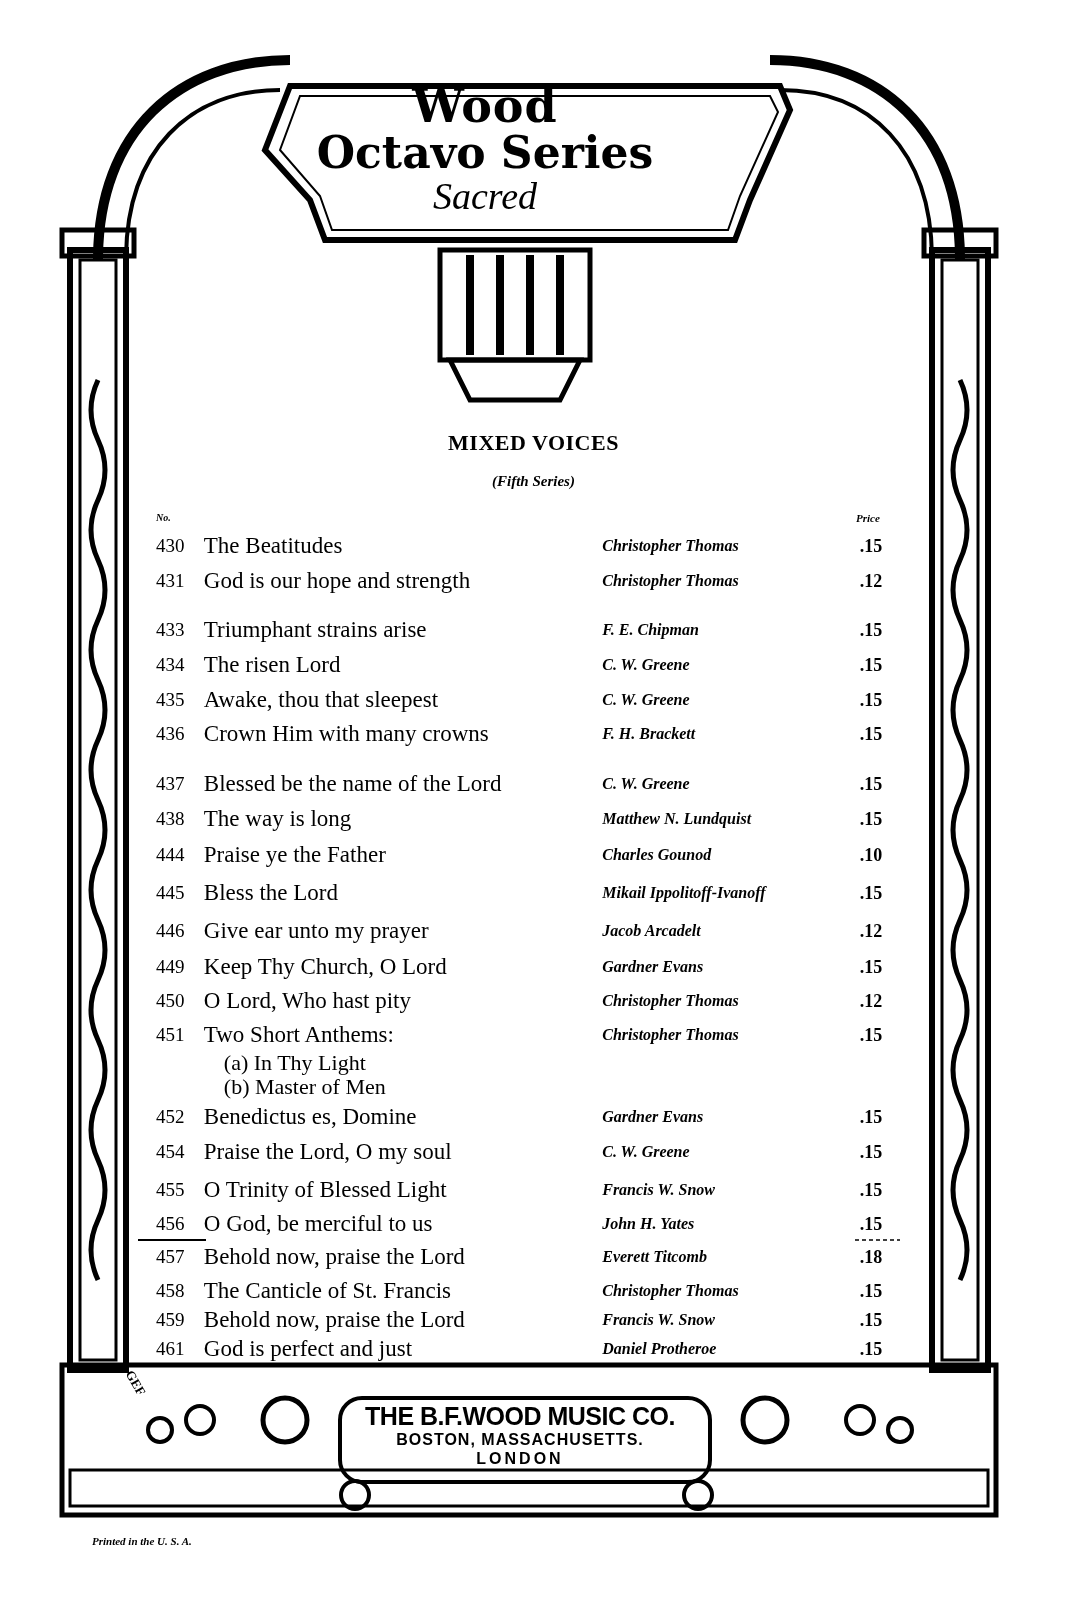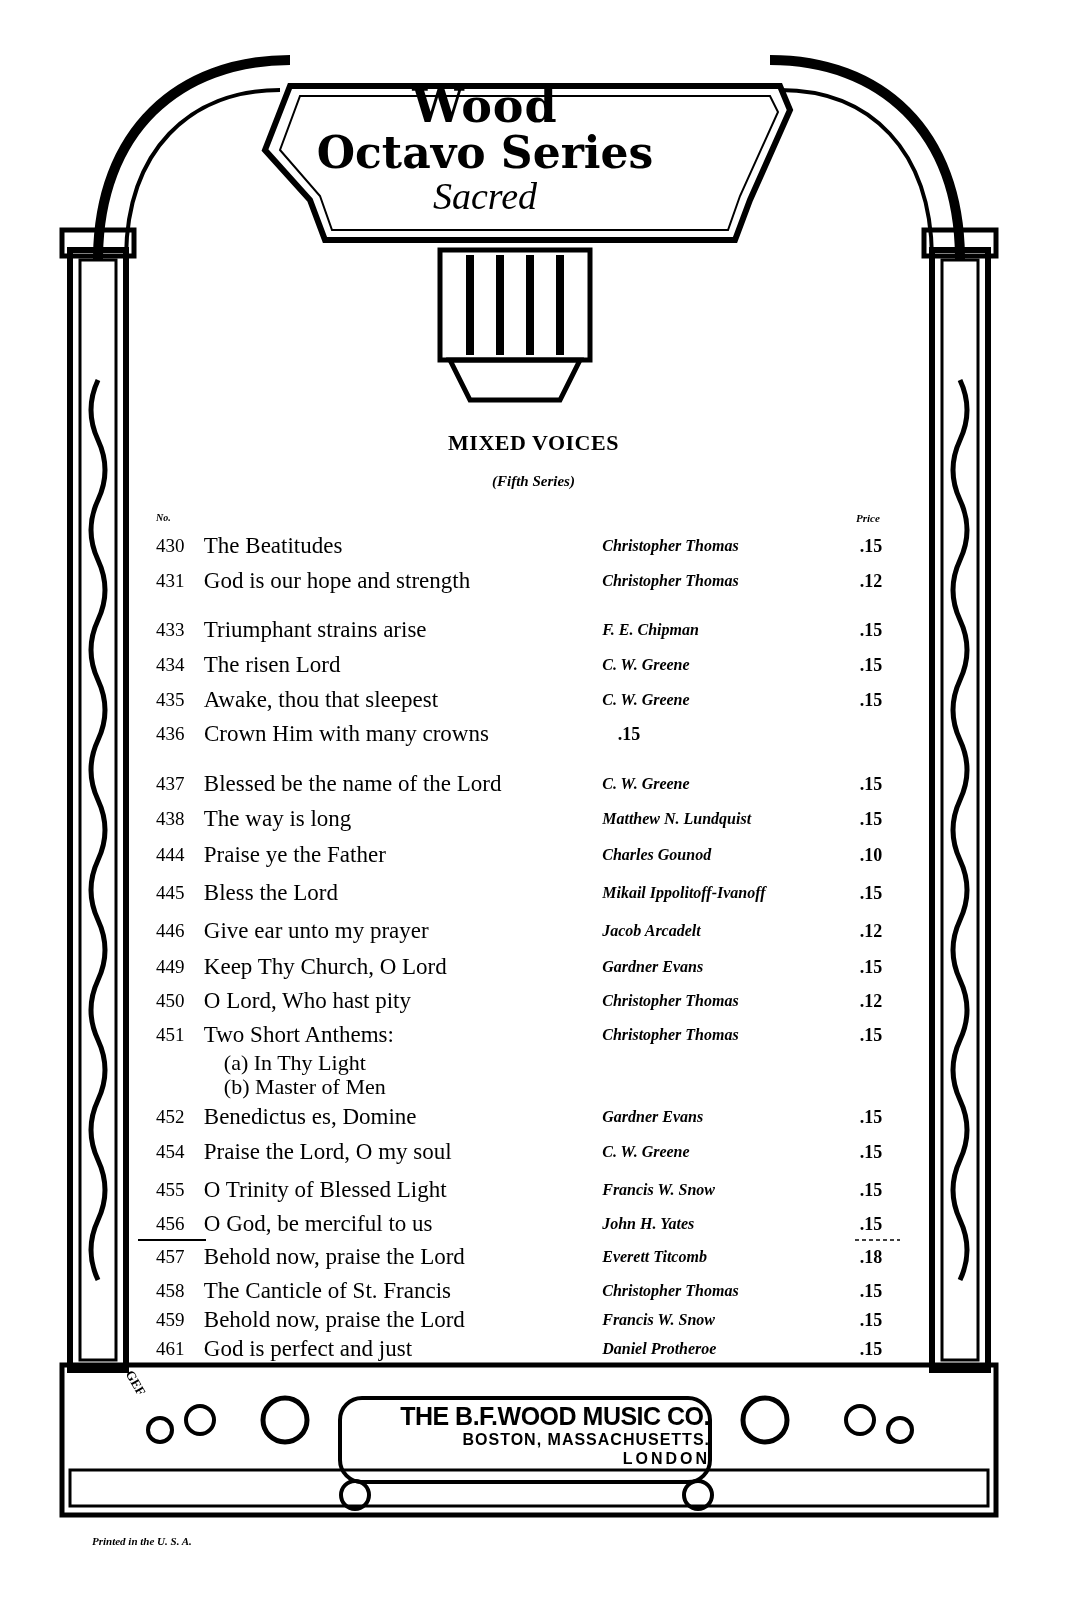--- a/index.html
+++ b/index.html
@@ -21,21 +21,21 @@
   .col-head-price { position: absolute; left: 856px; top: 512px; font-size: 11px; font-style: italic; font-weight: bold; }
 
   .list { position: absolute; left: 156px; top: 530px; width: 740px; }
   .row { position: relative; display: flex; align-items: flex-start; }
   .row .no { width: 48px; font-size: 19px; line-height: 32px; }
   .row .title { width: 400px; font-size: 23px; line-height: 32px; }
   .row .title .sub { display: block; padding-left: 20px; font-size: 22px; line-height: 24px; }
   .row .composer { width: 245px; font-size: 16px; line-height: 32px; font-style: italic; font-weight: bold; }
   .row .price { width: 50px; font-size: 18px; line-height: 32px; font-weight: bold; text-align: center; }
 
-  .publisher { position: absolute; left: 330px; top: 1402px; width: 380px; text-align: right; font-family: "Liberation Sans", sans-serif; font-weight: bold; }
+  .publisher { position: absolute; left: 330px; top: 1402px; width: 380px; text-align: center; font-family: "Liberation Sans", sans-serif; font-weight: bold; }
   .publisher .p1 { font-size: 25px; line-height: 28px; letter-spacing: -0.5px; }
   .publisher .p2 { font-size: 16px; line-height: 19px; letter-spacing: 1px; }
   .publisher .p3 { font-size: 16px; line-height: 19px; letter-spacing: 3px; }
 
   .printed { position: absolute; left: 92px; top: 1535px; font-size: 11px; font-style: italic; font-weight: bold; }
   .signature { position: absolute; left: 122px; top: 1375px; font-size: 13px; font-weight: bold; transform: rotate(60deg); }
 </style>
 </head>
 <body>
 
@@ -127,20 +127,21 @@
     </div>
   <div class="row" style="margin-top:3px">
       <span class="no">435</span>
       <span class="title">Awake, thou that sleepest</span>
       <span class="composer">C. W. Greene</span>
       <span class="price">.15</span>
     </div>
   <div class="row" style="margin-top:2px">
       <span class="no">436</span>
       <span class="title">Crown Him with many crowns</span>
+      <span class="composer">F. H. Brackett</span>
       <span class="price">.15</span>
     </div>
   <div class="row" style="margin-top:18px">
       <span class="no">437</span>
       <span class="title">Blessed be the name of the Lord</span>
       <span class="composer">C. W. Greene</span>
       <span class="price">.15</span>
     </div>
   <div class="row" style="margin-top:3px">
       <span class="no">438</span>

